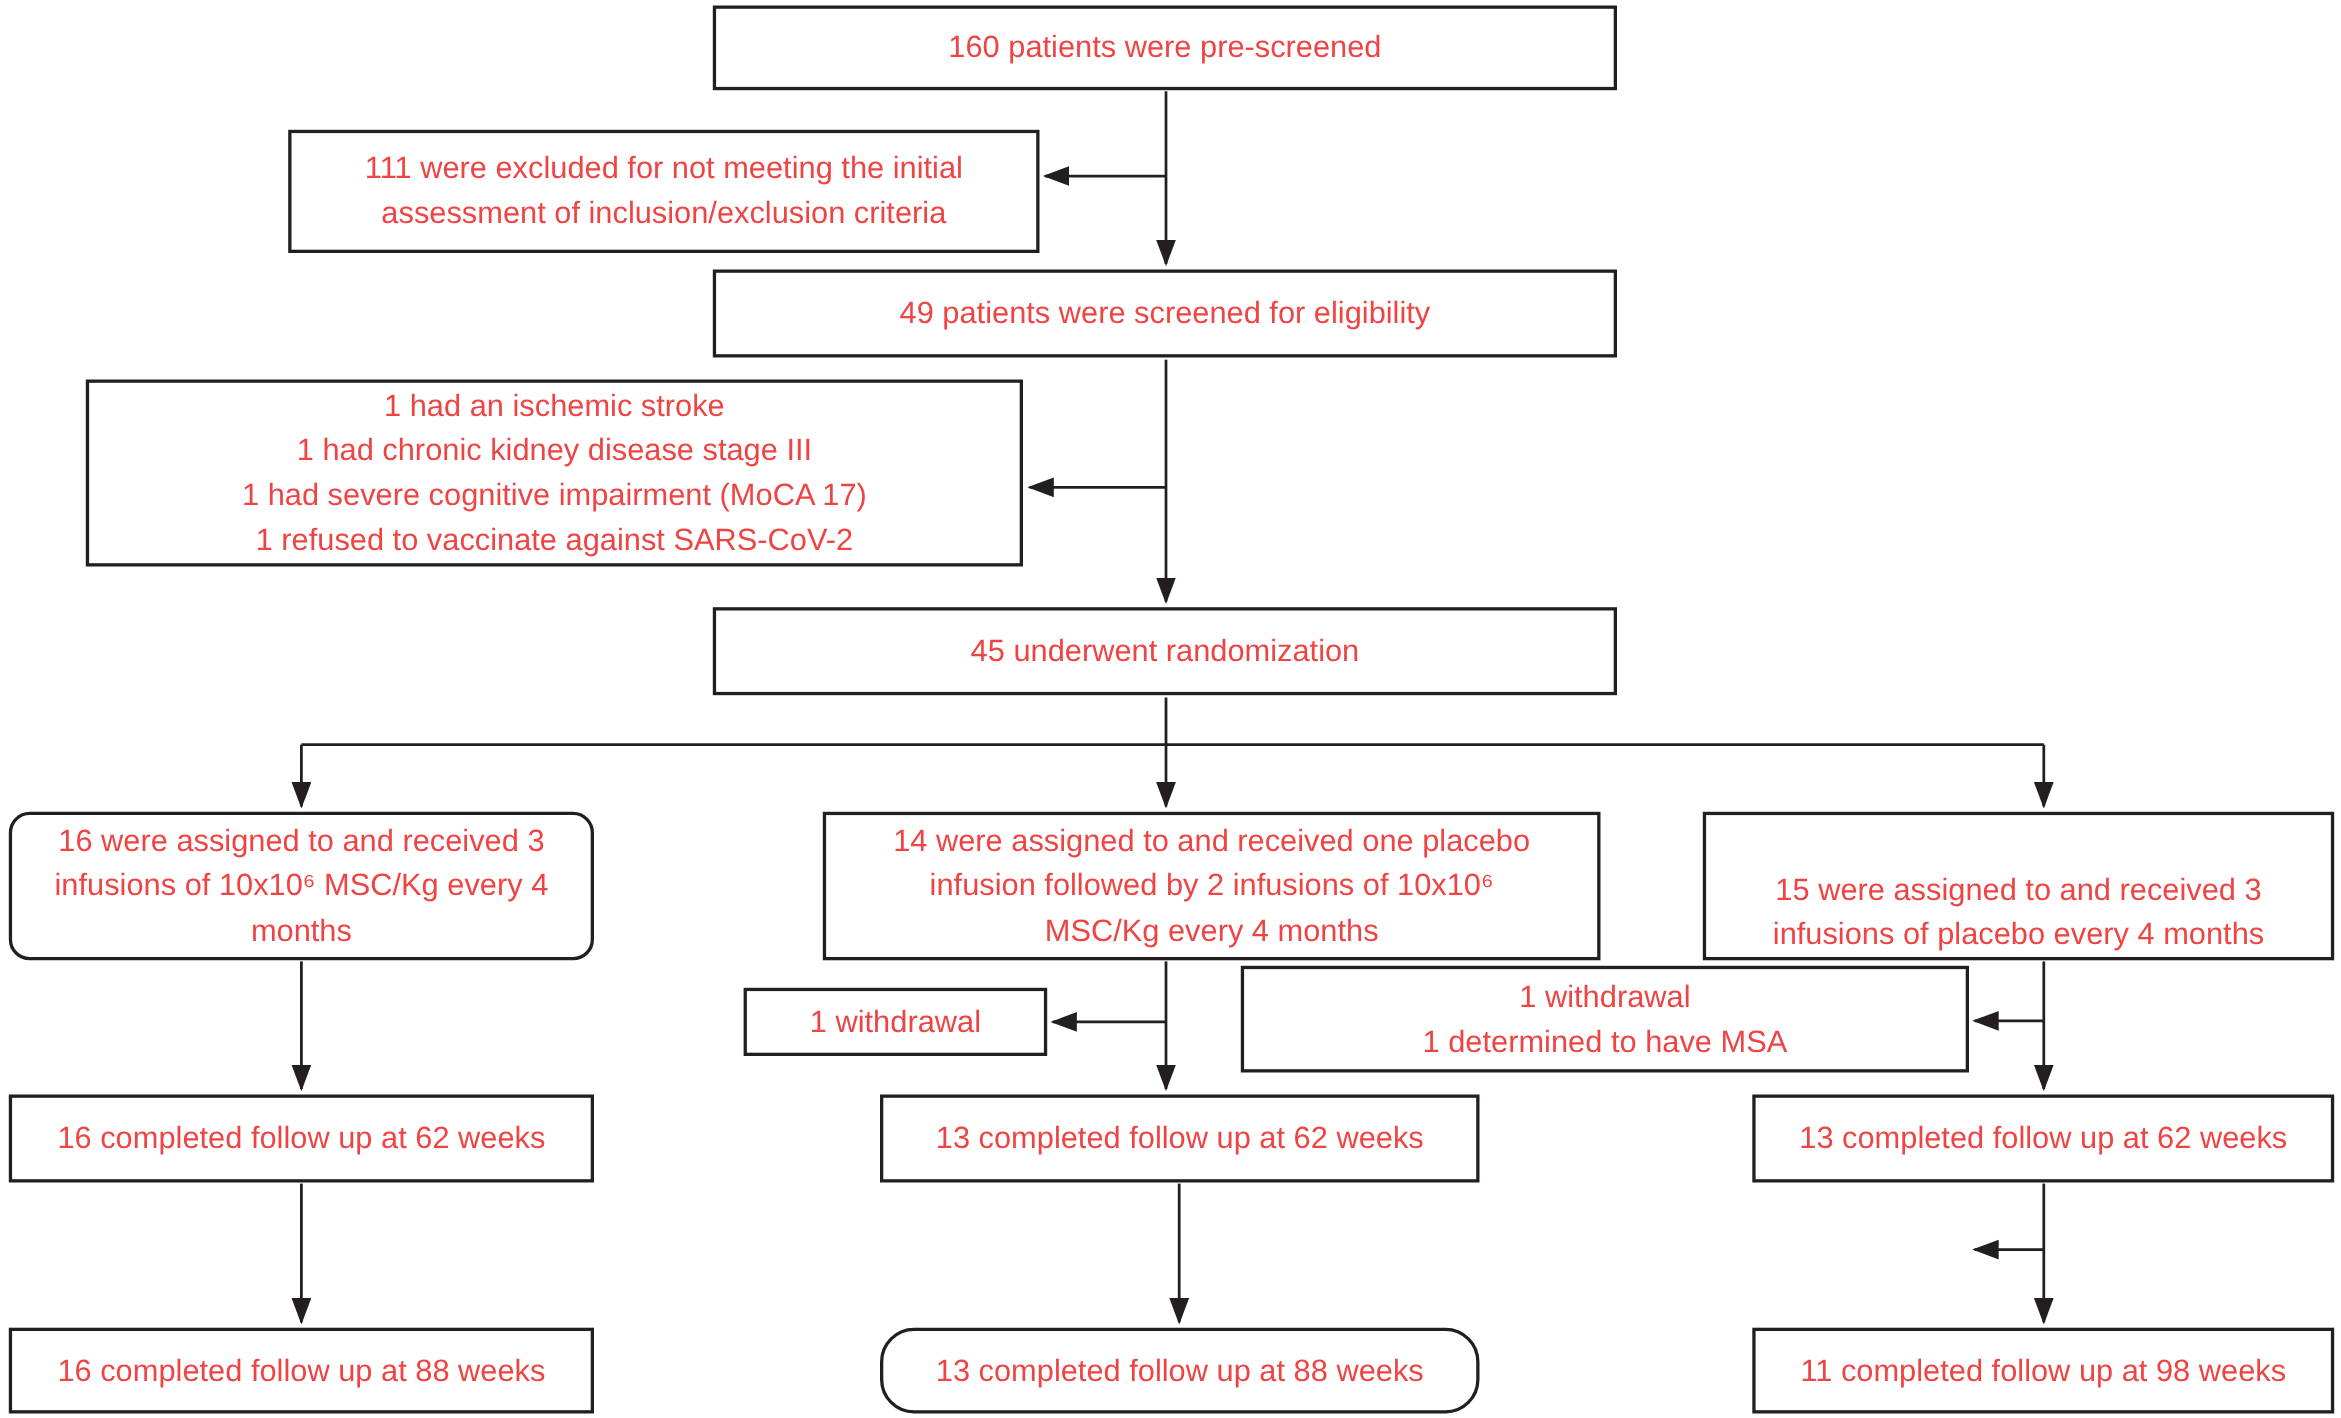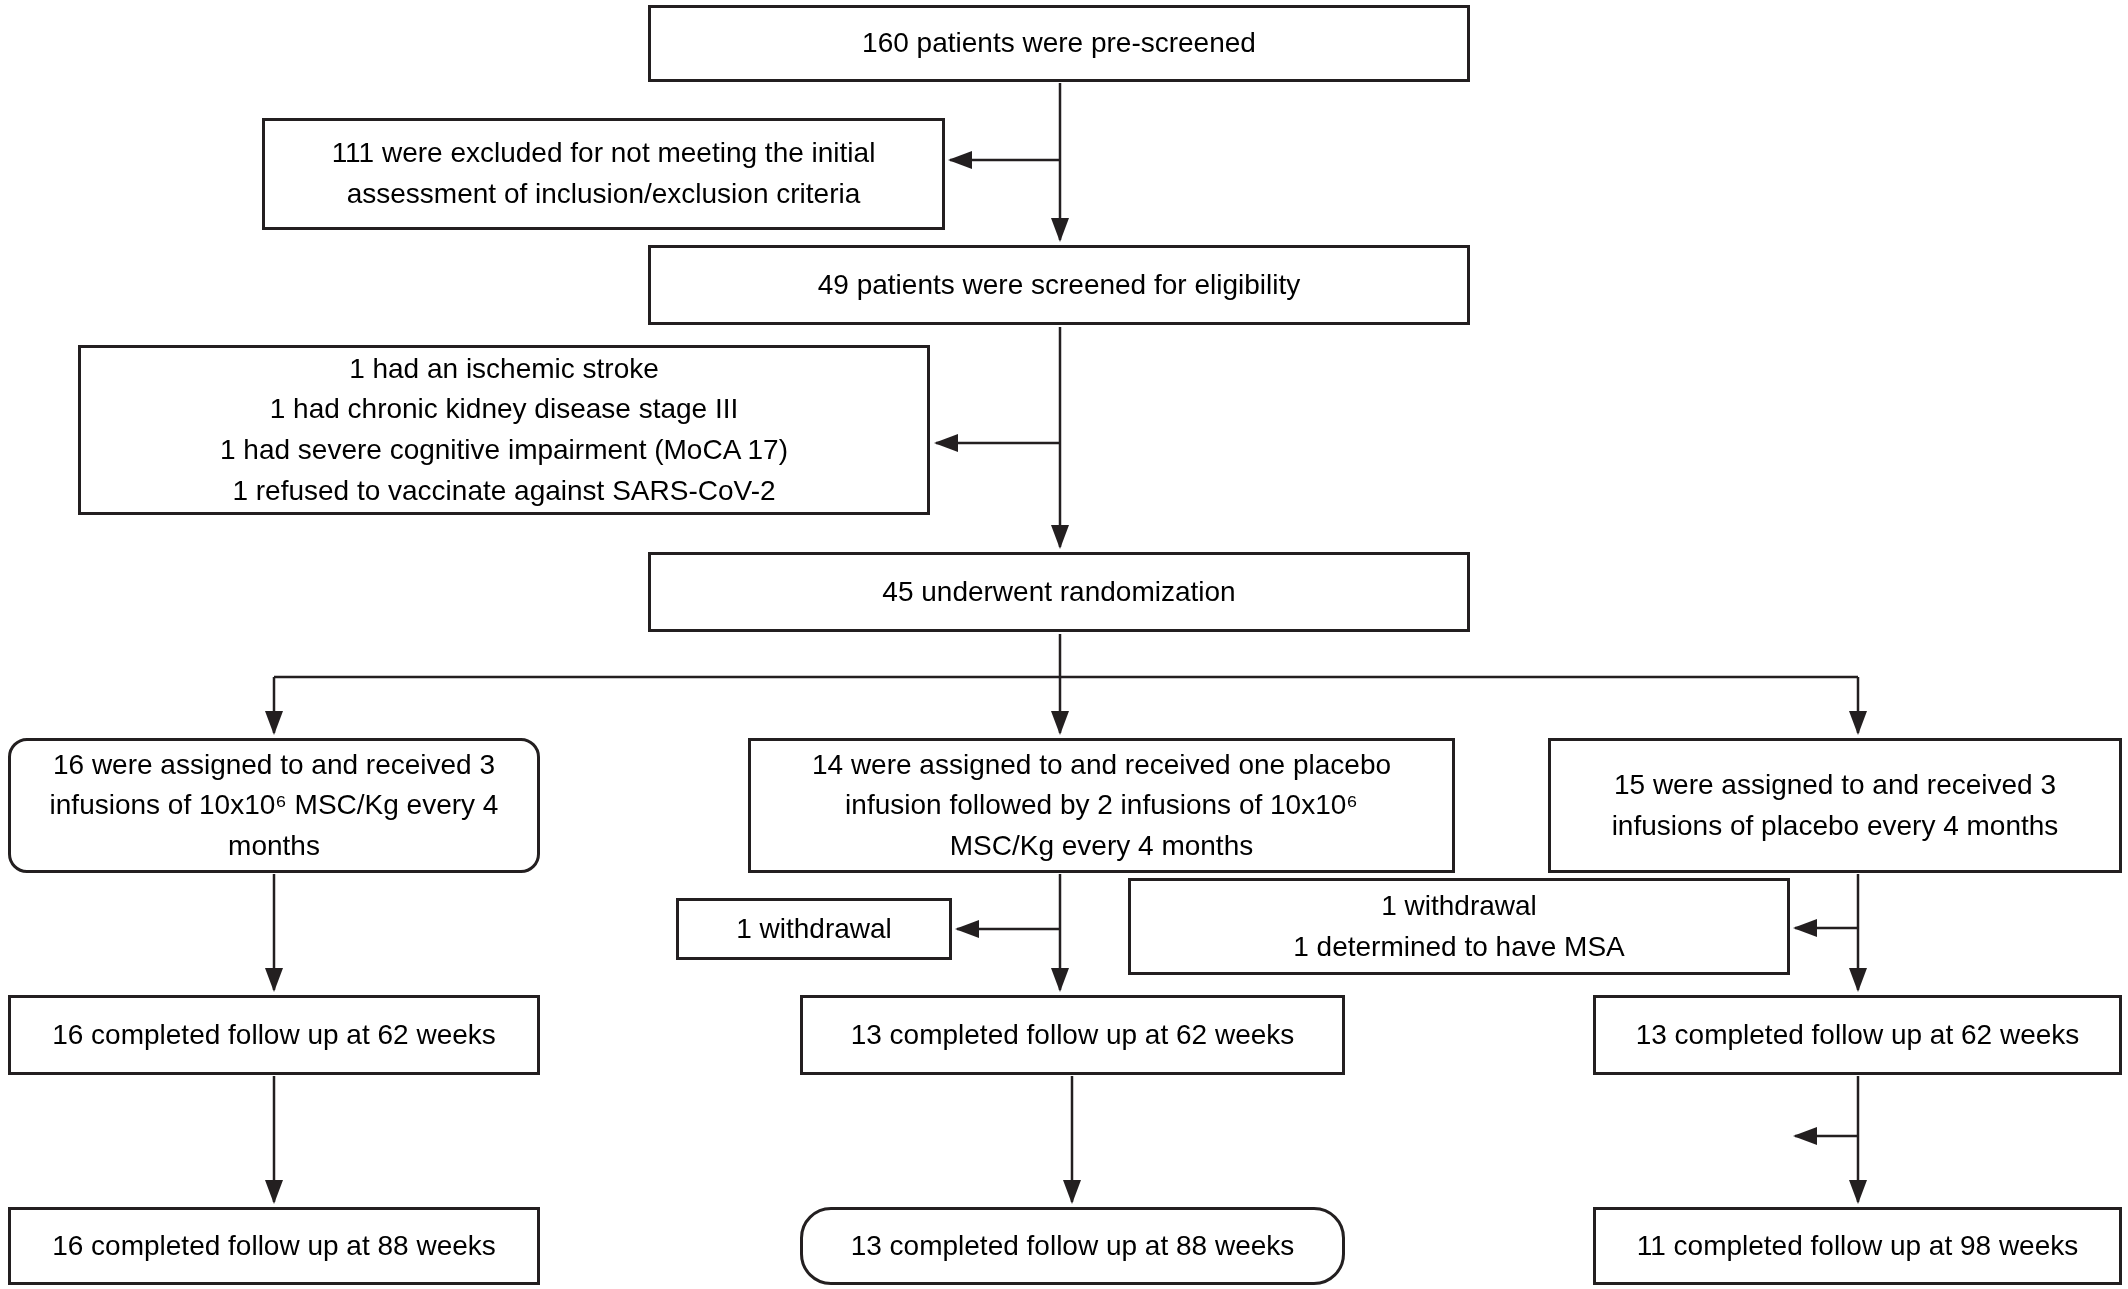--- a/index.html
+++ b/index.html
@@ -1,21 +1,21 @@
 <!DOCTYPE html>
 <html><head>
 <meta charset="utf-8">
 <style>
   html,body{margin:0;padding:0;background:#ffffff;}
   #canvas{
     position:relative;
     width:2128px;height:1289px;
     background:#ffffff;
     font-family:"Liberation Sans","DejaVu Sans",sans-serif;
-    color:#000000;
+    color:#ef4444;
     overflow:hidden;
   }
   #connectors{position:absolute;left:0;top:0;z-index:1;}
   .box{
     position:absolute;
     background:#ffffff;
     border:3px solid #231f20;
     display:flex;align-items:center;justify-content:center;
     text-align:center;
     font-size:28px;line-height:1.45;
@@ -25,21 +25,21 @@
   .box-text{white-space:pre-line;padding:0 10px;}
   
   #b-prescreened{left:648px;top:5px;width:822px;height:77px;}
   #b-excluded-initial{left:262px;top:118px;width:683px;height:112px;}
   #b-screened{left:648px;top:245px;width:822px;height:80px;}
   #b-excluded-screening{left:78px;top:345px;width:852px;height:170px;}
   #b-randomized{left:648px;top:552px;width:822px;height:80px;}
   
   #b-arm-msc{left:8px;top:738px;width:532px;height:135px;border-radius:19px;}
   #b-arm-placebo-msc{left:748px;top:738px;width:707px;height:135px;}
-  #b-arm-placebo{left:1548px;top:738px;width:574px;height:135px;}
+  #b-arm-placebo{left:1548px;top:738px;width:574px;height:135px;align-items:flex-end;}
   
   #b-withdrawal-mid{left:676px;top:898px;width:276px;height:62px;}
   #b-withdrawal-msa{left:1128px;top:878px;width:662px;height:97px;}
   
   #b-fu62-left{left:8px;top:995px;width:532px;height:80px;}
   #b-fu62-mid{left:800px;top:995px;width:545px;height:80px;}
   #b-fu62-right{left:1593px;top:995px;width:529px;height:80px;}
   
   #b-terminations{left:1090px;top:1100px;width:700px;height:72px;font-size:27px;}
   

